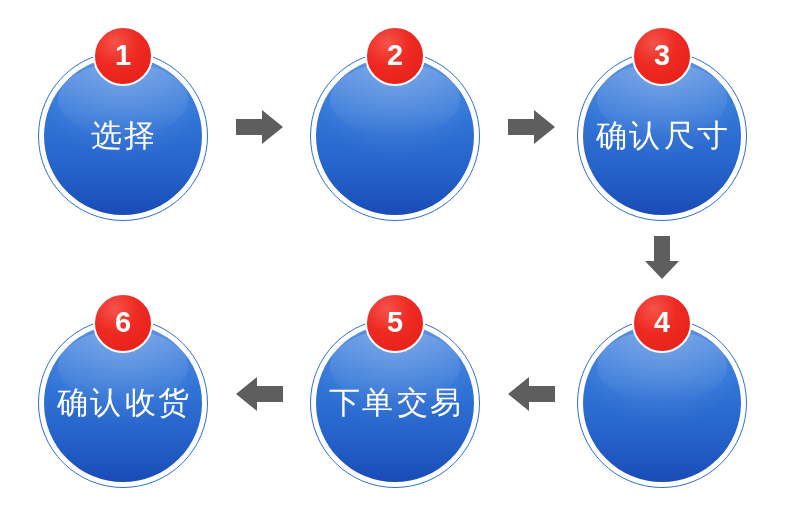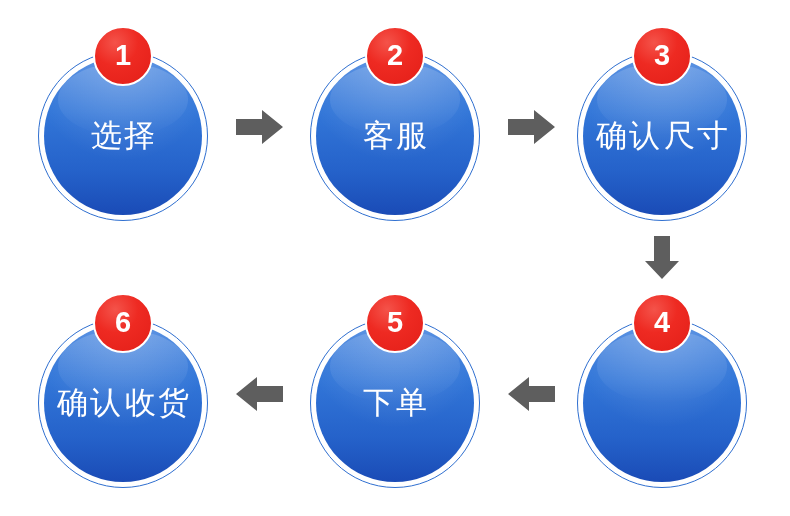--- a/index.html
+++ b/index.html
@@ -111,21 +111,20 @@
       <polygon points="0,11 26,11 26,2 47,19 26,36 26,27 0,27" fill="#5e5e5e"></polygon>
     </svg>
   </div>
 
   <div class="step" style="left:316px;top:57px;">
     <div class="ring"></div>
     <div class="disc">
       <div class="disc-shine"></div>
     </div>
     <div class="label">
-      <span class="ln">客服</span>
     </div>
     <div class="badge">
       <span>2</span>
     </div>
   </div>
 
   <div class="arrow" style="left:508px;top:108px;">
     <svg width="48" height="38" viewBox="0 0 48 38" aria-hidden="true">
       <polygon points="0,11 26,11 26,2 47,19 26,36 26,27 0,27" fill="#5e5e5e"></polygon>
     </svg>
@@ -169,20 +168,21 @@
     </svg>
   </div>
 
   <div class="step" style="left:316px;top:324px;">
     <div class="ring"></div>
     <div class="disc">
       <div class="disc-shine"></div>
     </div>
     <div class="label">
       <span class="ln">下单</span>
+      <span class="ln">交易</span>
     </div>
     <div class="badge">
       <span>5</span>
     </div>
   </div>
 
   <div class="arrow" style="left:236px;top:375px;">
     <svg width="48" height="38" viewBox="0 0 48 38" aria-hidden="true">
       <polygon points="47,11 21,11 21,2 0,19 21,36 21,27 47,27" fill="#5e5e5e"></polygon>
     </svg>

